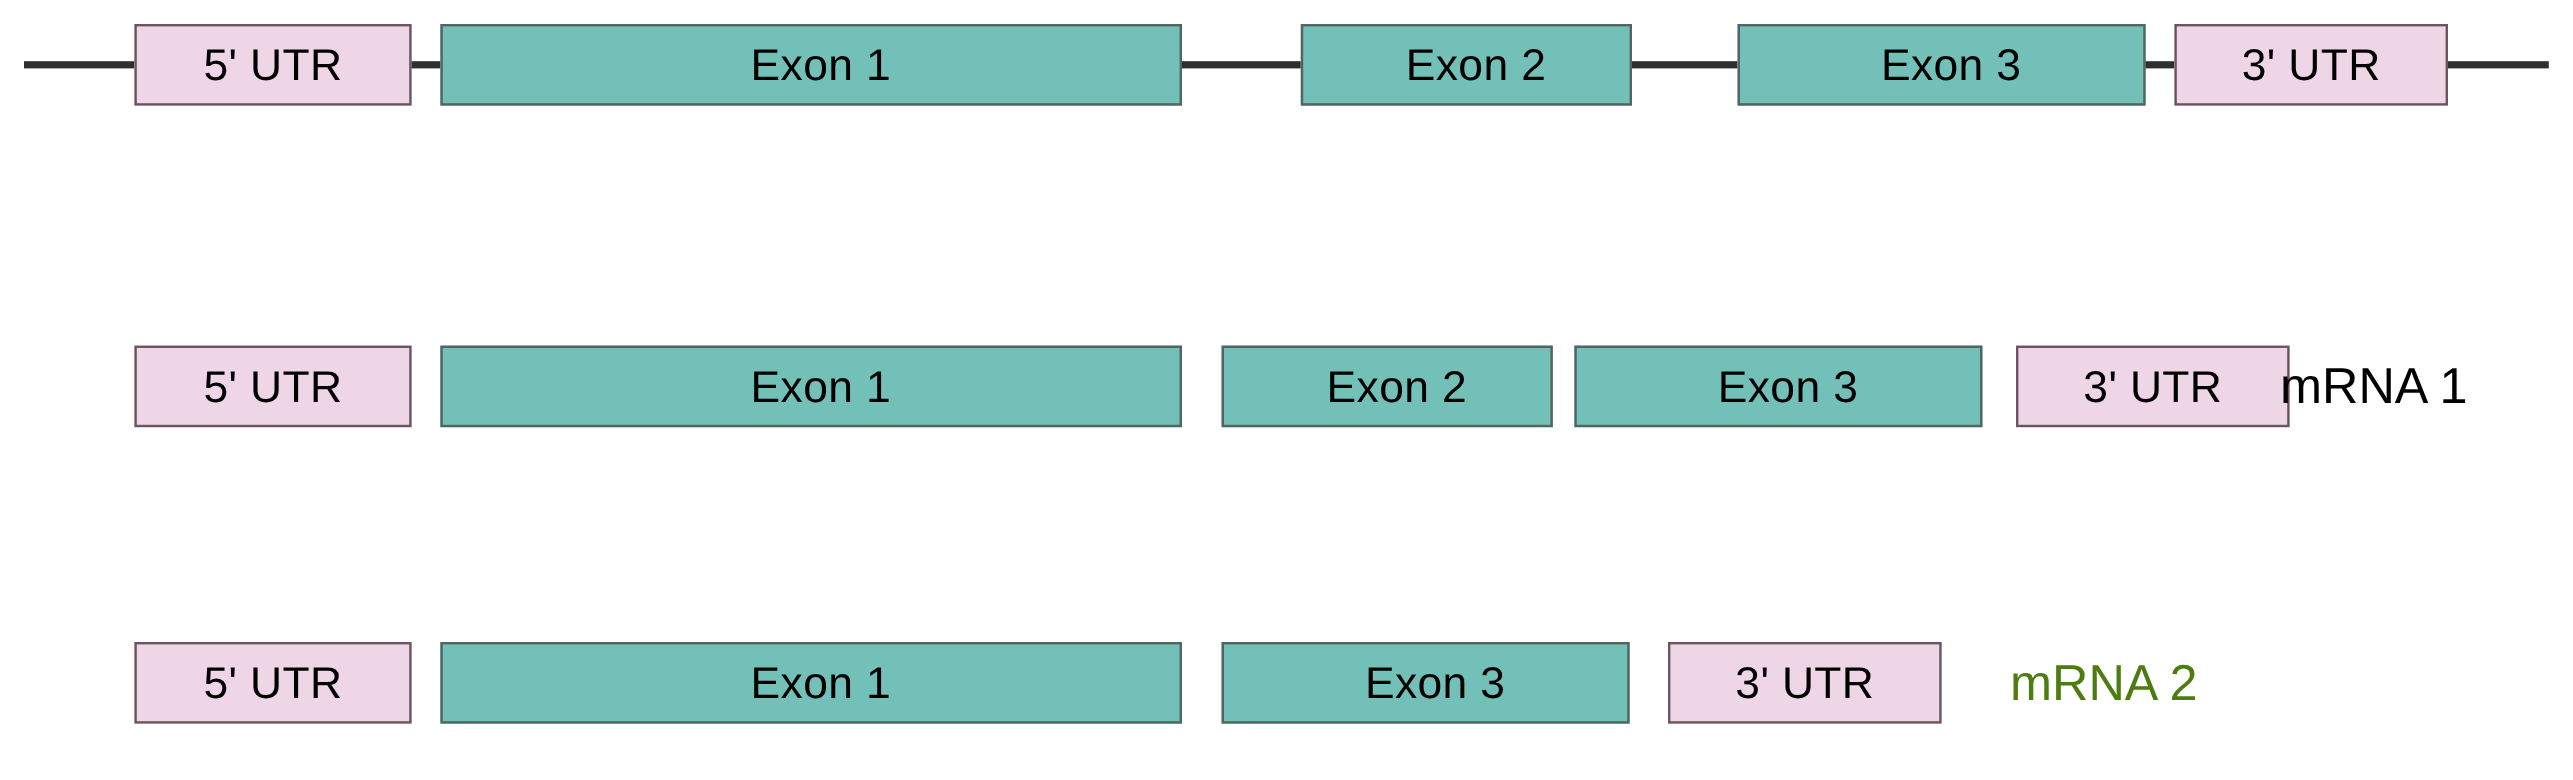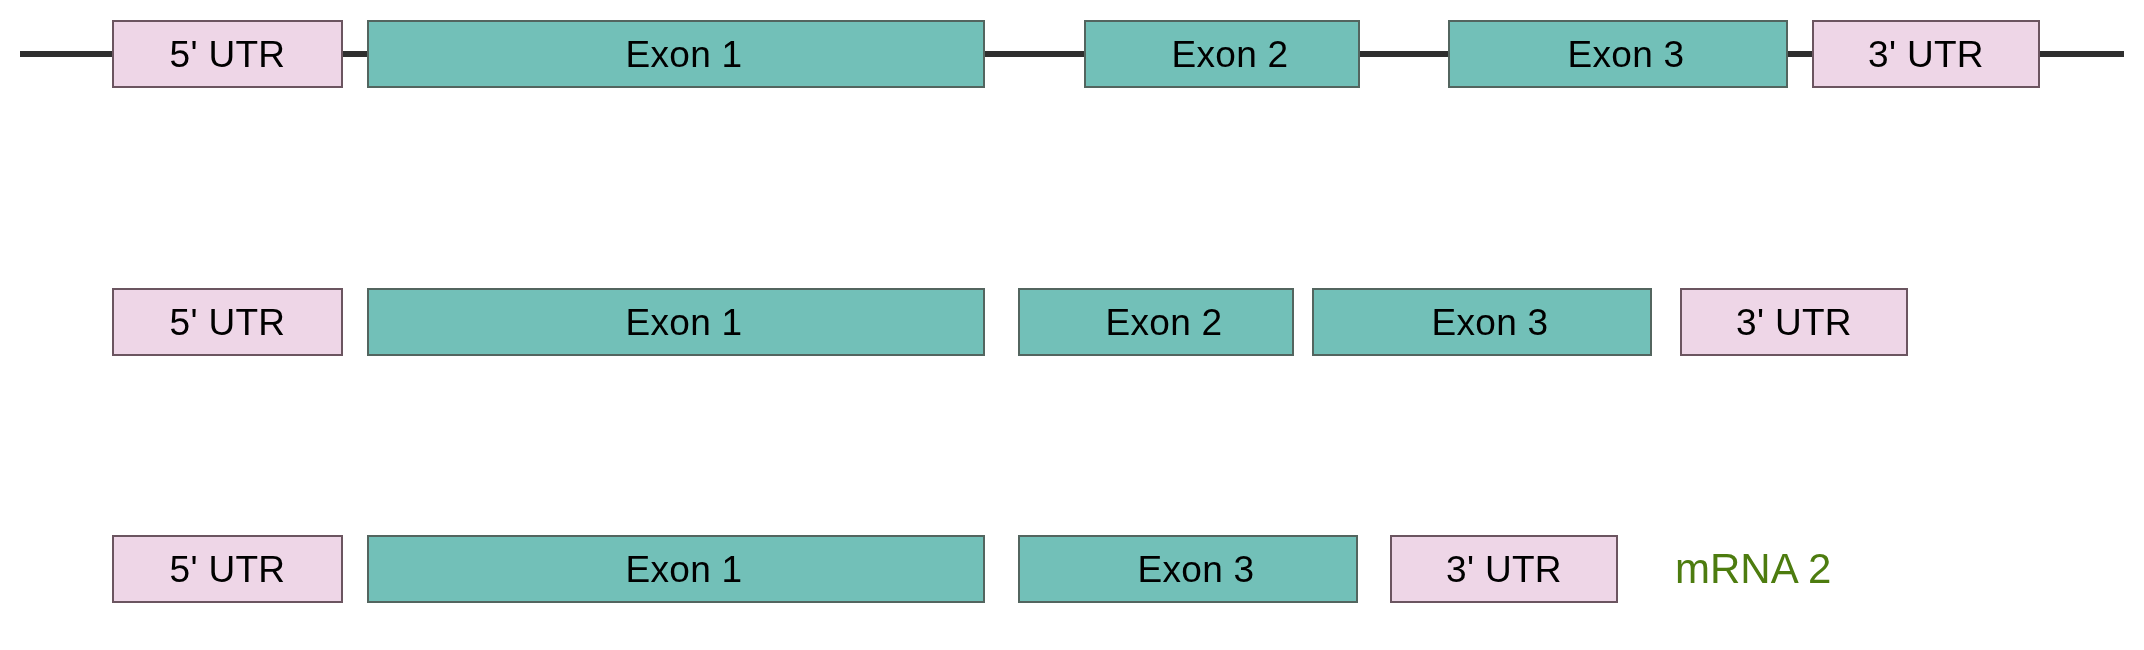--- a/index.html
+++ b/index.html
@@ -85,20 +85,21 @@
     </div>
     <div class="seg exon" style="left: 1018px; width: 276px; top: 288px; height: 68px;">
       <span>Exon 2</span>
     </div>
     <div class="seg exon" style="left: 1312px; width: 340px; top: 288px; height: 68px;">
       <span>Exon 3</span>
     </div>
     <div class="seg utr" style="left: 1680px; width: 228px; top: 288px; height: 68px;">
       <span>3' UTR</span>
     </div>
+    <div class="mrna-label" style="left: 1900px; top: 301px; color: rgb(0, 0, 0);">mRNA 1</div>
     <div class="seg utr" style="left: 112px; width: 231px; top: 535px; height: 68px;">
       <span>5' UTR</span>
     </div>
     <div class="seg exon" style="left: 367px; width: 618px; top: 535px; height: 68px;">
       <span>Exon 1</span>
     </div>
     <div class="seg exon" style="left: 1018px; width: 340px; top: 535px; height: 68px;">
       <span>Exon 3</span>
     </div>
     <div class="seg utr" style="left: 1390px; width: 228px; top: 535px; height: 68px;">

